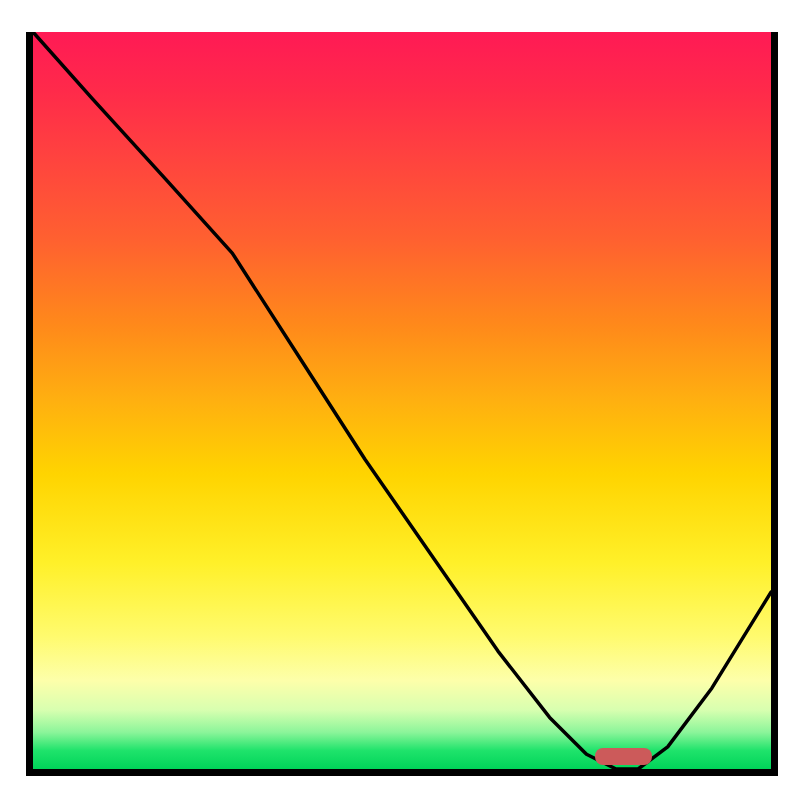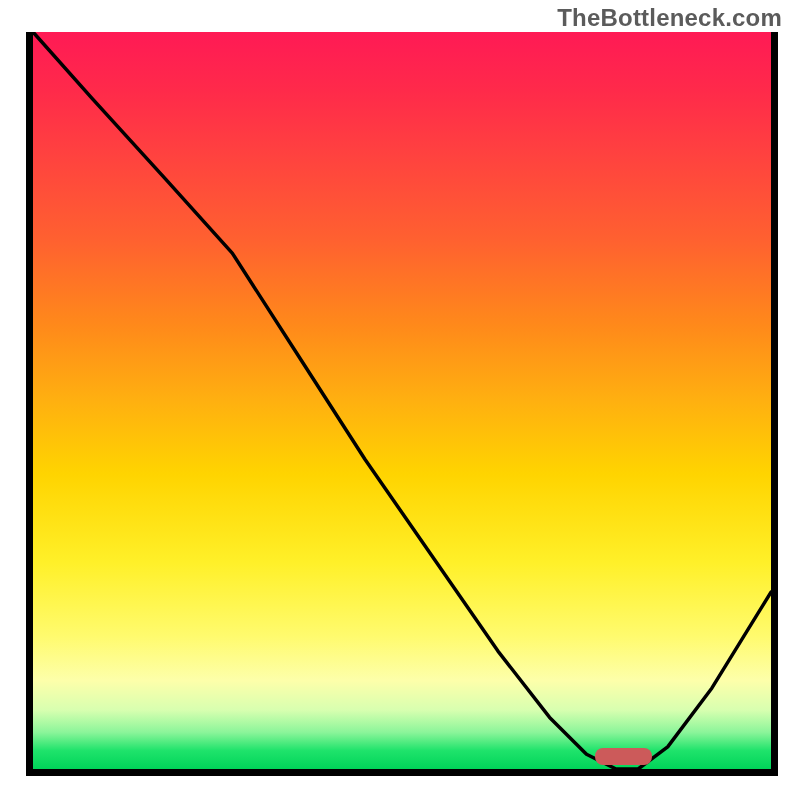--- a/index.html
+++ b/index.html
@@ -72,21 +72,20 @@
     height: 17px;
     border-radius: 8px;
     background: #cc5a5a;
   }
 </style>
 </head>
 <body>
 
 <div class="frame">
 
-  <span class="watermark">TheBottleneck.com</span>
 
   <div class="plot-area">
     <div class="gradient-fill"></div>
 
     <svg class="curve" viewBox="0 0 100 100" preserveAspectRatio="none">
       <path id="curve-path" fill="none" stroke="#000000" stroke-width="3.5" stroke-linejoin="round" stroke-linecap="round" vector-effect="non-scaling-stroke" d="M 0.00 0.00 L 8.00 9.00 L 18.00 20.00 L 27.00 30.00 L 36.00 44.00 L 45.00 58.00 L 54.00 71.00 L 63.00 84.00 L 70.00 93.00 L 75.00 98.00 L 79.00 100.00 L 82.00 100.00 L 86.00 97.00 L 92.00 89.00 L 100.00 76.00"></path>
     </svg>
 
     <div id="chip" class="chip" style="width: 56.826px; left: 561.987px; bottom: 4px;"></div>
   </div>

